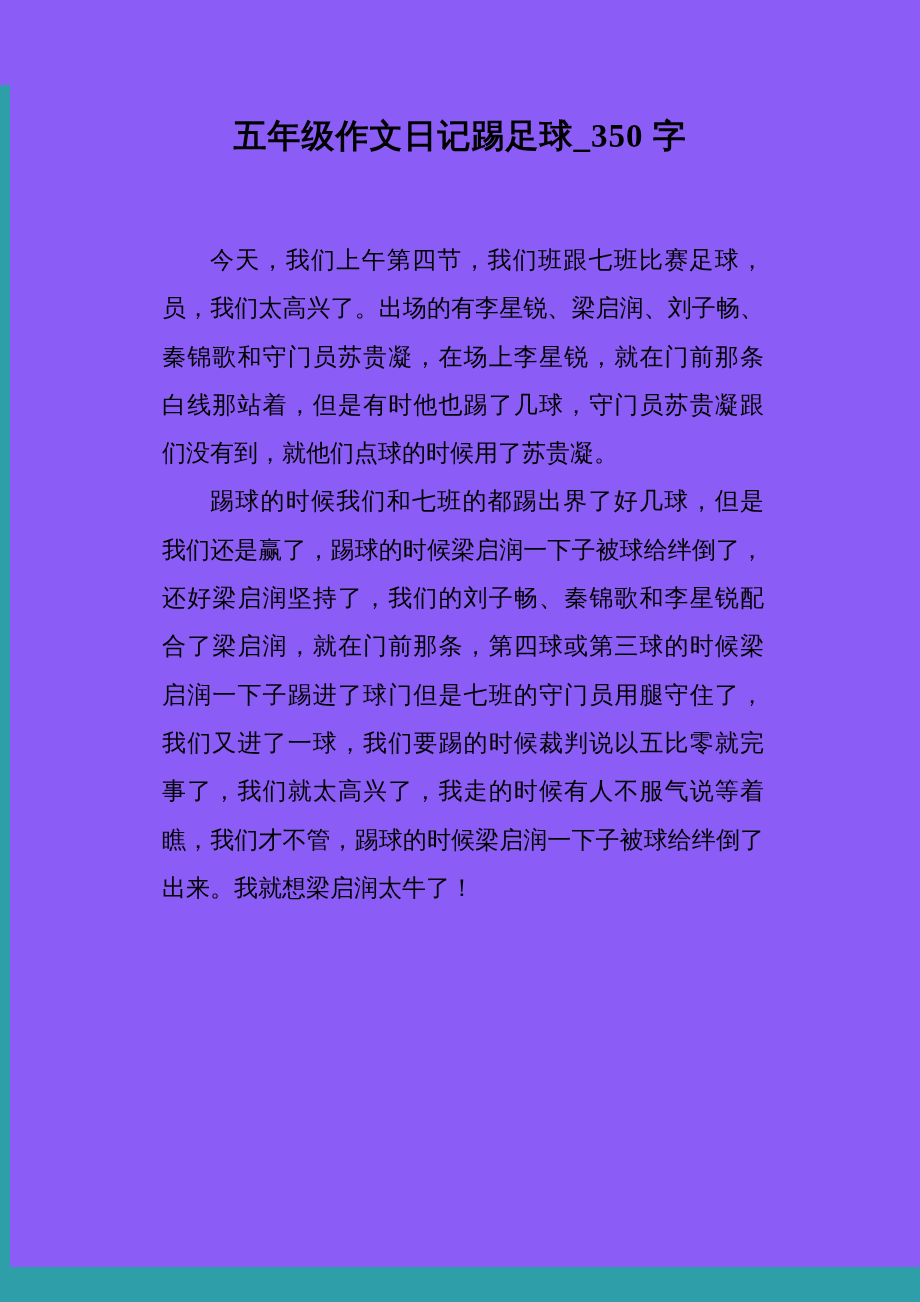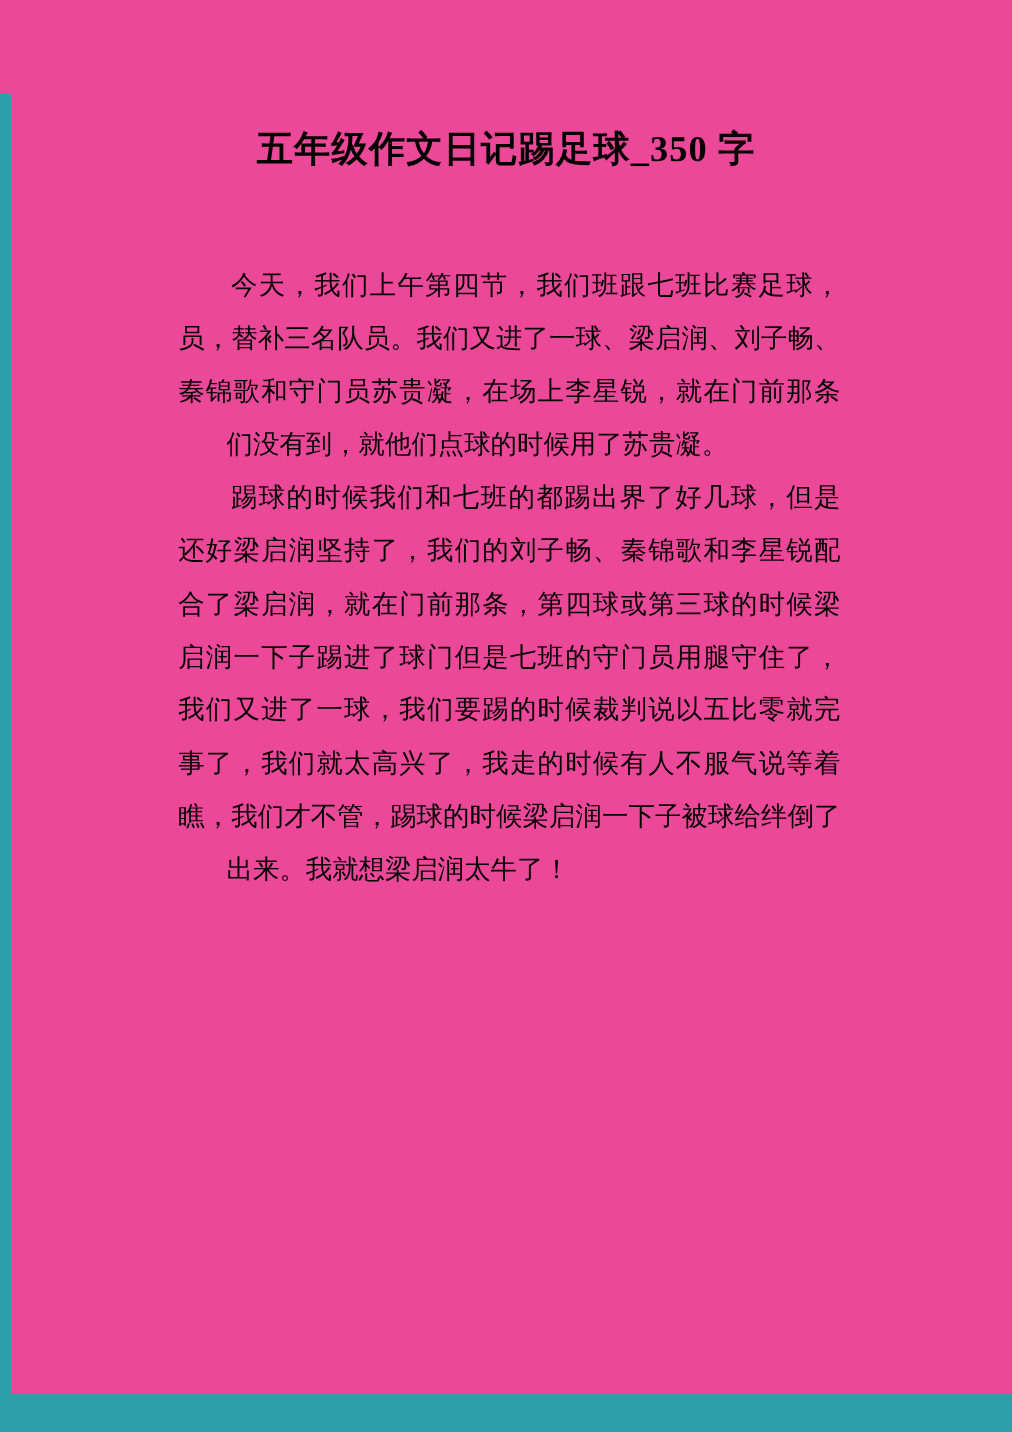--- a/index.html
+++ b/index.html
@@ -4,21 +4,21 @@
 <style>
   html, body {
     margin: 0;
     padding: 0;
     background: #ffffff;
   }
   #page {
     position: relative;
     width: 920px;
     height: 1302px;
-    background: #ec4899;
+    background: #8b5cf6;
     overflow: hidden;
     font-family: "Liberation Serif", "DejaVu Serif", serif;
     color: #000000;
   }
   
   .accent-left {
     position: absolute;
     left: 0;
     top: 85px;
     width: 10px;
@@ -58,38 +58,39 @@
     overflow: hidden;
     text-align: justify;
     text-align-last: justify;
     letter-spacing: 0;
   }
   .text-line.indent {
     text-indent: 48px;
   }
   .text-line.no-just {
     text-align-last: left;
-    margin-left: 44px;
   }
 </style>
 </head>
 <body>
 
 <div id="page" style="--accent: #2E9EA8;">
   <div class="accent-left"></div>
   <div class="accent-bottom"></div>
 
   <h1 class="doc-title" style="margin:0;">五年级作文日记踢足球_350 字</h1>
 
   <div class="doc-body">
       <div class="text-line indent">今天，我们上午第四节，我们班跟七班比赛足球，</div>
-      <div class="text-line">员，替补三名队员。我们又进了一球、梁启润、刘子畅、</div>
+      <div class="text-line">员，我们太高兴了。出场的有李星锐、梁启润、刘子畅、</div>
       <div class="text-line">秦锦歌和守门员苏贵凝，在场上李星锐，就在门前那条</div>
+      <div class="text-line">白线那站着，但是有时他也踢了几球，守门员苏贵凝跟</div>
       <div class="text-line no-just">们没有到，就他们点球的时候用了苏贵凝。</div>
       <div class="text-line indent">踢球的时候我们和七班的都踢出界了好几球，但是</div>
+      <div class="text-line">我们还是赢了，踢球的时候梁启润一下子被球给绊倒了，</div>
       <div class="text-line">还好梁启润坚持了，我们的刘子畅、秦锦歌和李星锐配</div>
       <div class="text-line">合了梁启润，就在门前那条，第四球或第三球的时候梁</div>
       <div class="text-line">启润一下子踢进了球门但是七班的守门员用腿守住了，</div>
       <div class="text-line">我们又进了一球，我们要踢的时候裁判说以五比零就完</div>
       <div class="text-line">事了，我们就太高兴了，我走的时候有人不服气说等着</div>
       <div class="text-line">瞧，我们才不管，踢球的时候梁启润一下子被球给绊倒了</div>
       <div class="text-line no-just">出来。我就想梁启润太牛了！</div>
     </div>
 </div>
 

